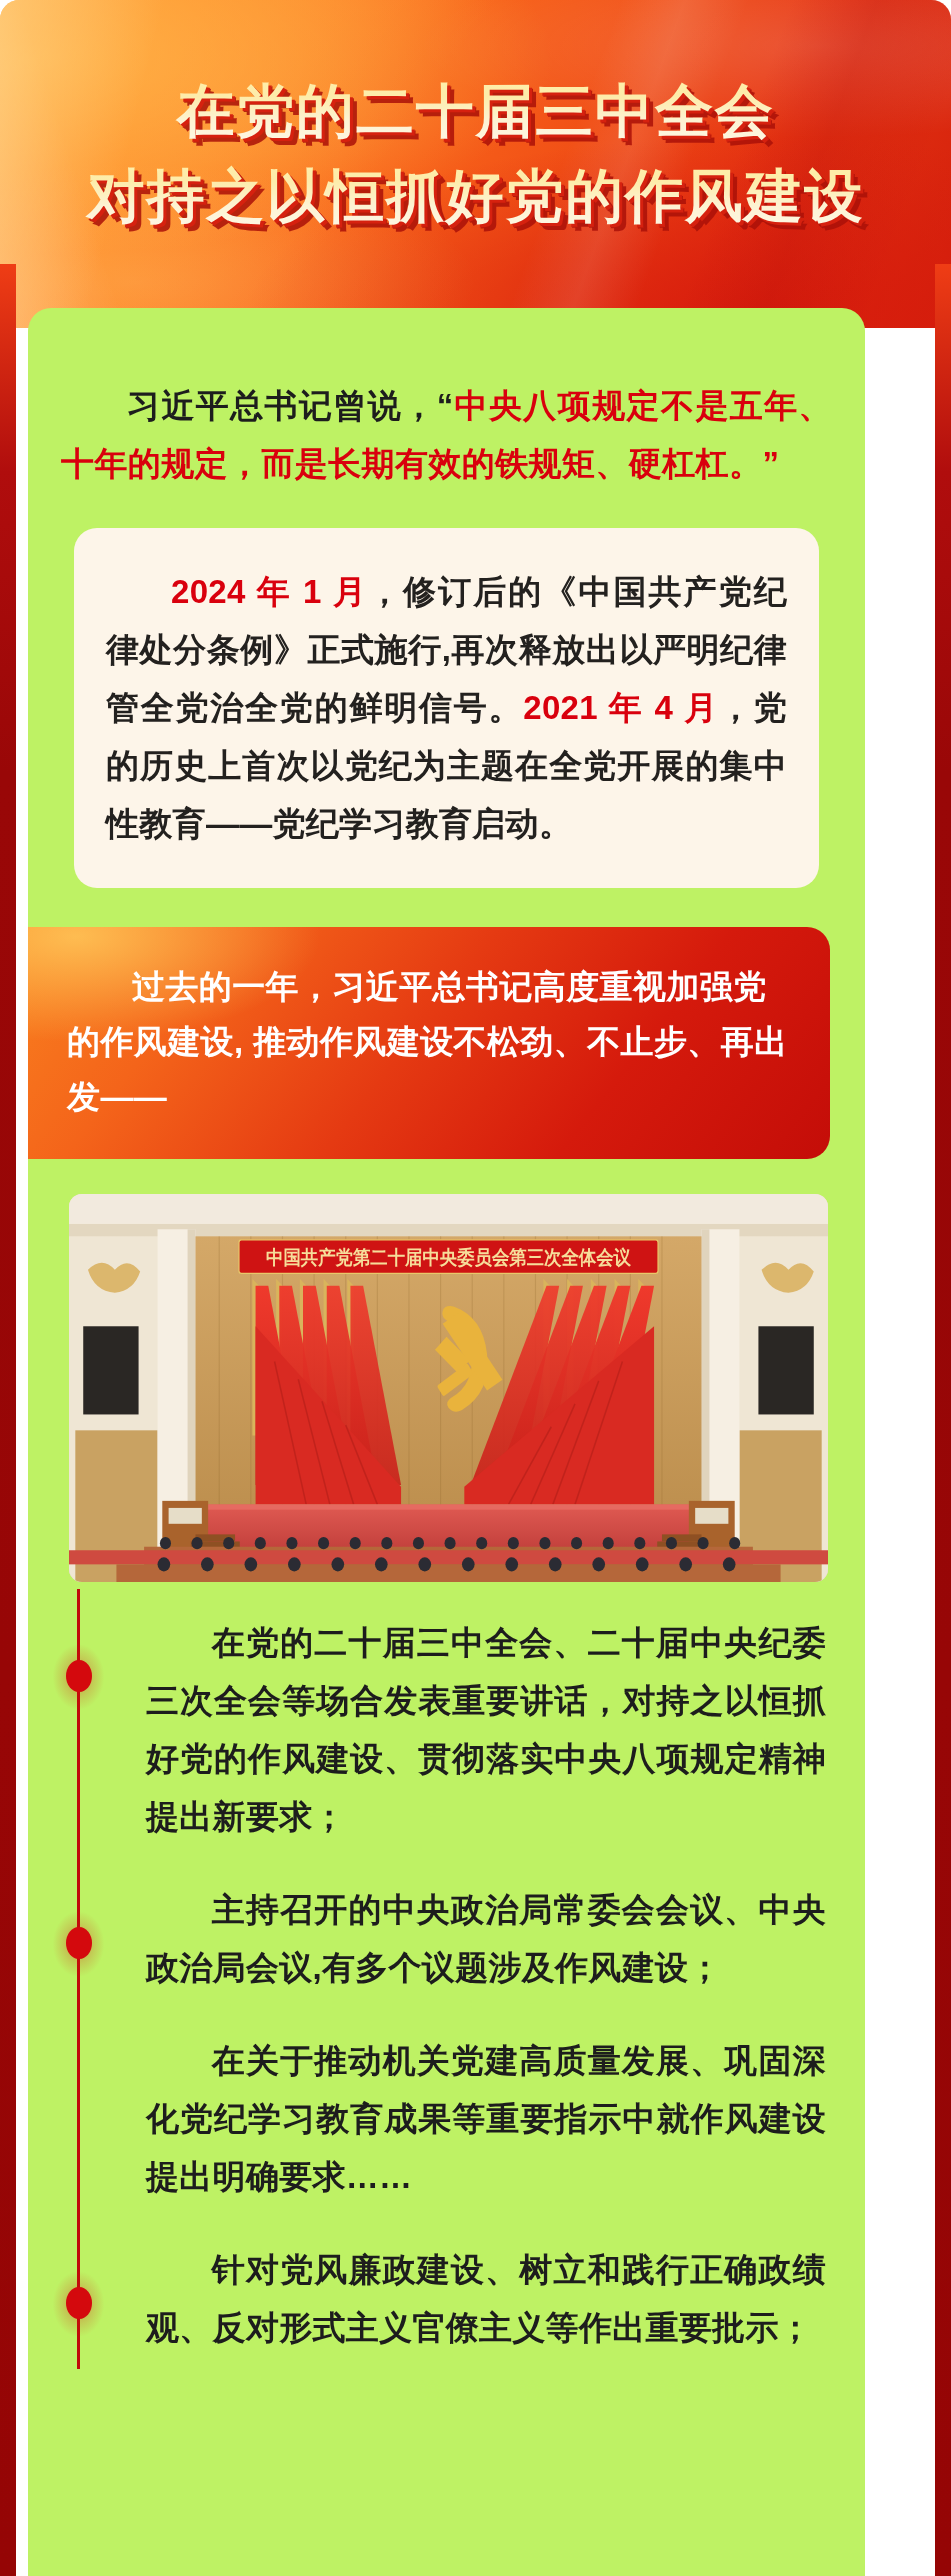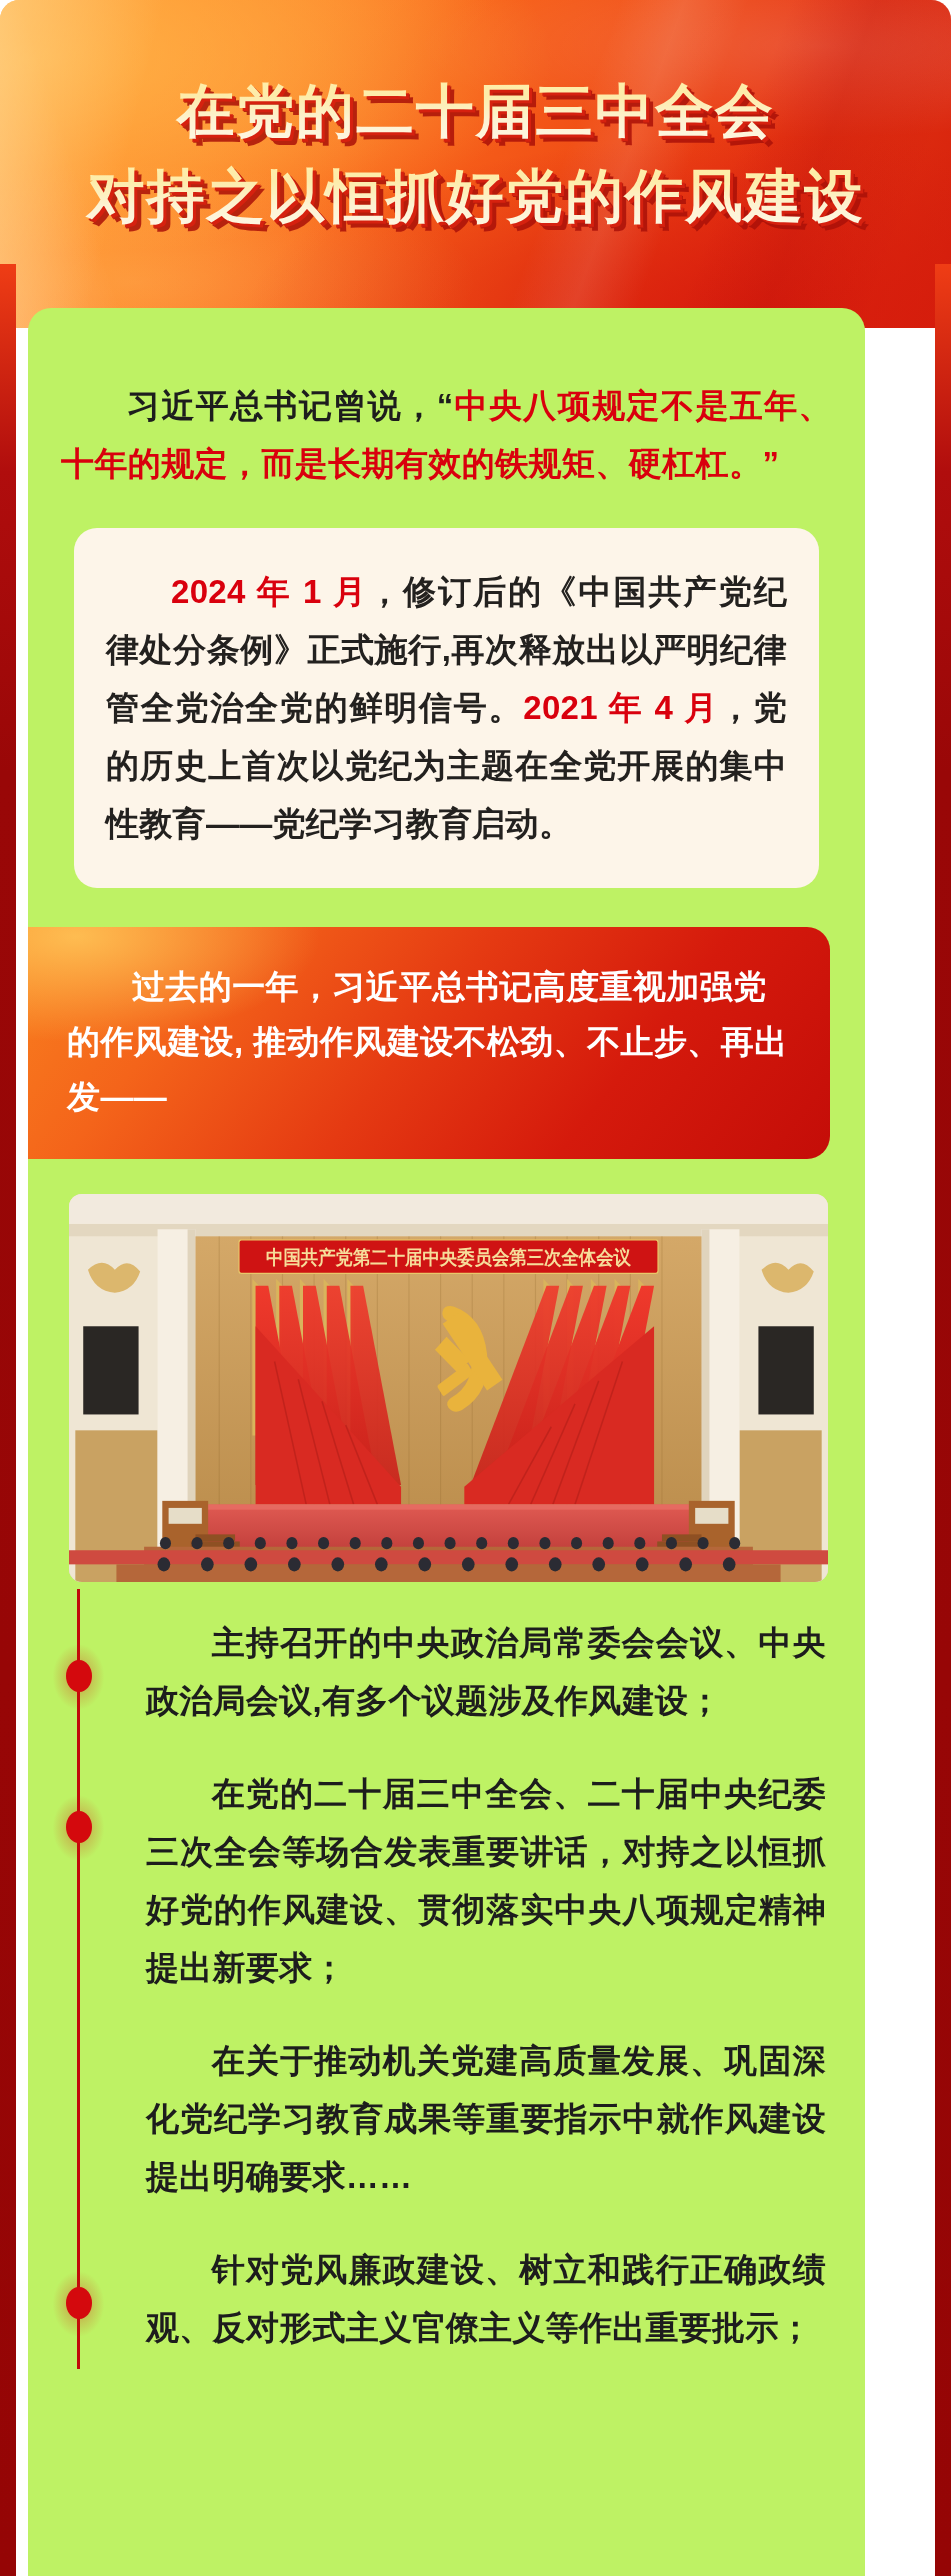--- a/index.html
+++ b/index.html
@@ -422,27 +422,27 @@
         </g>
       </svg>
     </div>
 
     <div class="timeline">
       <div class="spine"></div>
 
       <div class="bullet-item">
         <span class="dot-glow"></span>
         <span class="dot"></span>
-        <p><span class="indent"></span><span>主持召开的中央政治局常委会会议、中央政治局会议,有多个议题涉及作风建设；</span></p>
+        <p><span class="indent"></span><span>在党的二十届三中全会、二十届中央纪委三次全会等场合发表重要讲话，对持之以恒抓好党的作风建设、贯彻落实中央八项规定精神提出新要求；</span></p>
       </div>
 
       <div class="bullet-item">
         <span class="dot-glow"></span>
         <span class="dot"></span>
-        <p><span class="indent"></span><span>在党的二十届三中全会、二十届中央纪委三次全会等场合发表重要讲话，对持之以恒抓好党的作风建设、贯彻落实中央八项规定精神提出新要求；</span></p>
+        <p><span class="indent"></span><span>主持召开的中央政治局常委会会议、中央政治局会议,有多个议题涉及作风建设；</span></p>
       </div>
 
       <div class="bullet-item">
         <p><span class="indent"></span><span>在关于推动机关党建高质量发展、巩固深化党纪学习教育成果等重要指示中就作风建设提出明确要求……</span></p>
       </div>
 
       <div class="bullet-item">
         <span class="dot-glow"></span>
         <span class="dot"></span>
         <p><span class="indent"></span><span>针对党风廉政建设、树立和践行正确政绩观、反对形式主义官僚主义等作出重要批示；</span></p>

